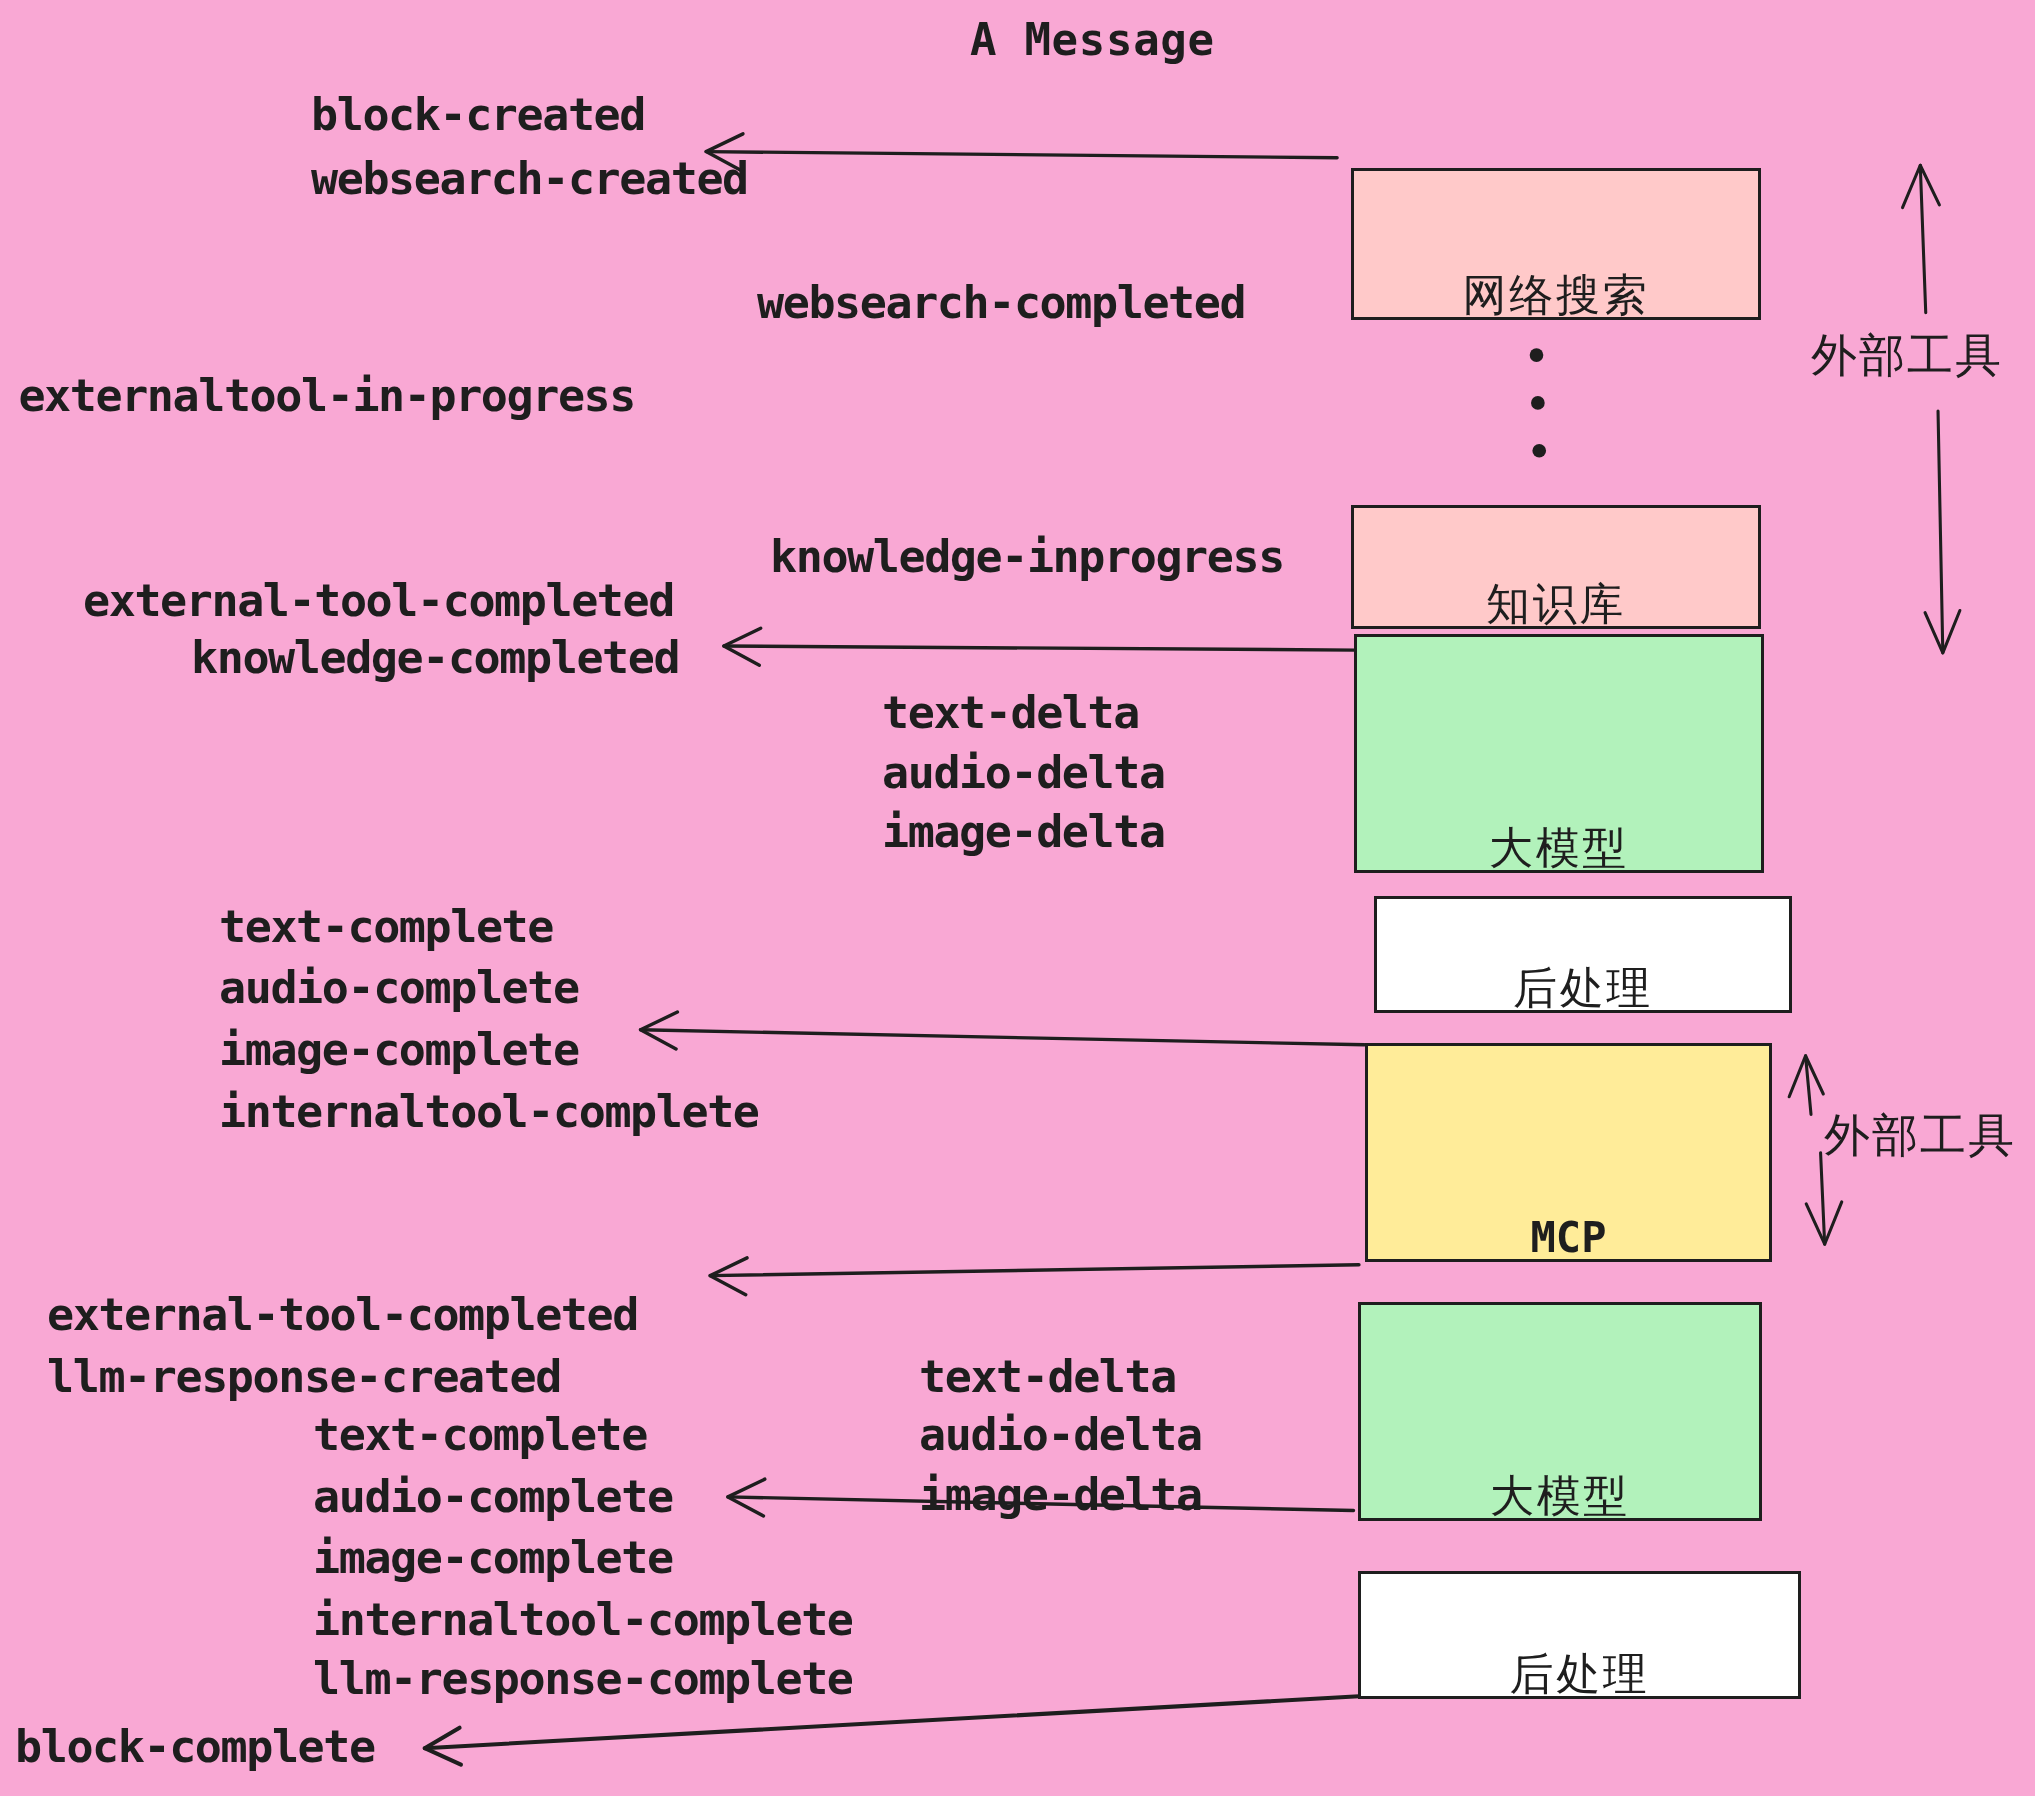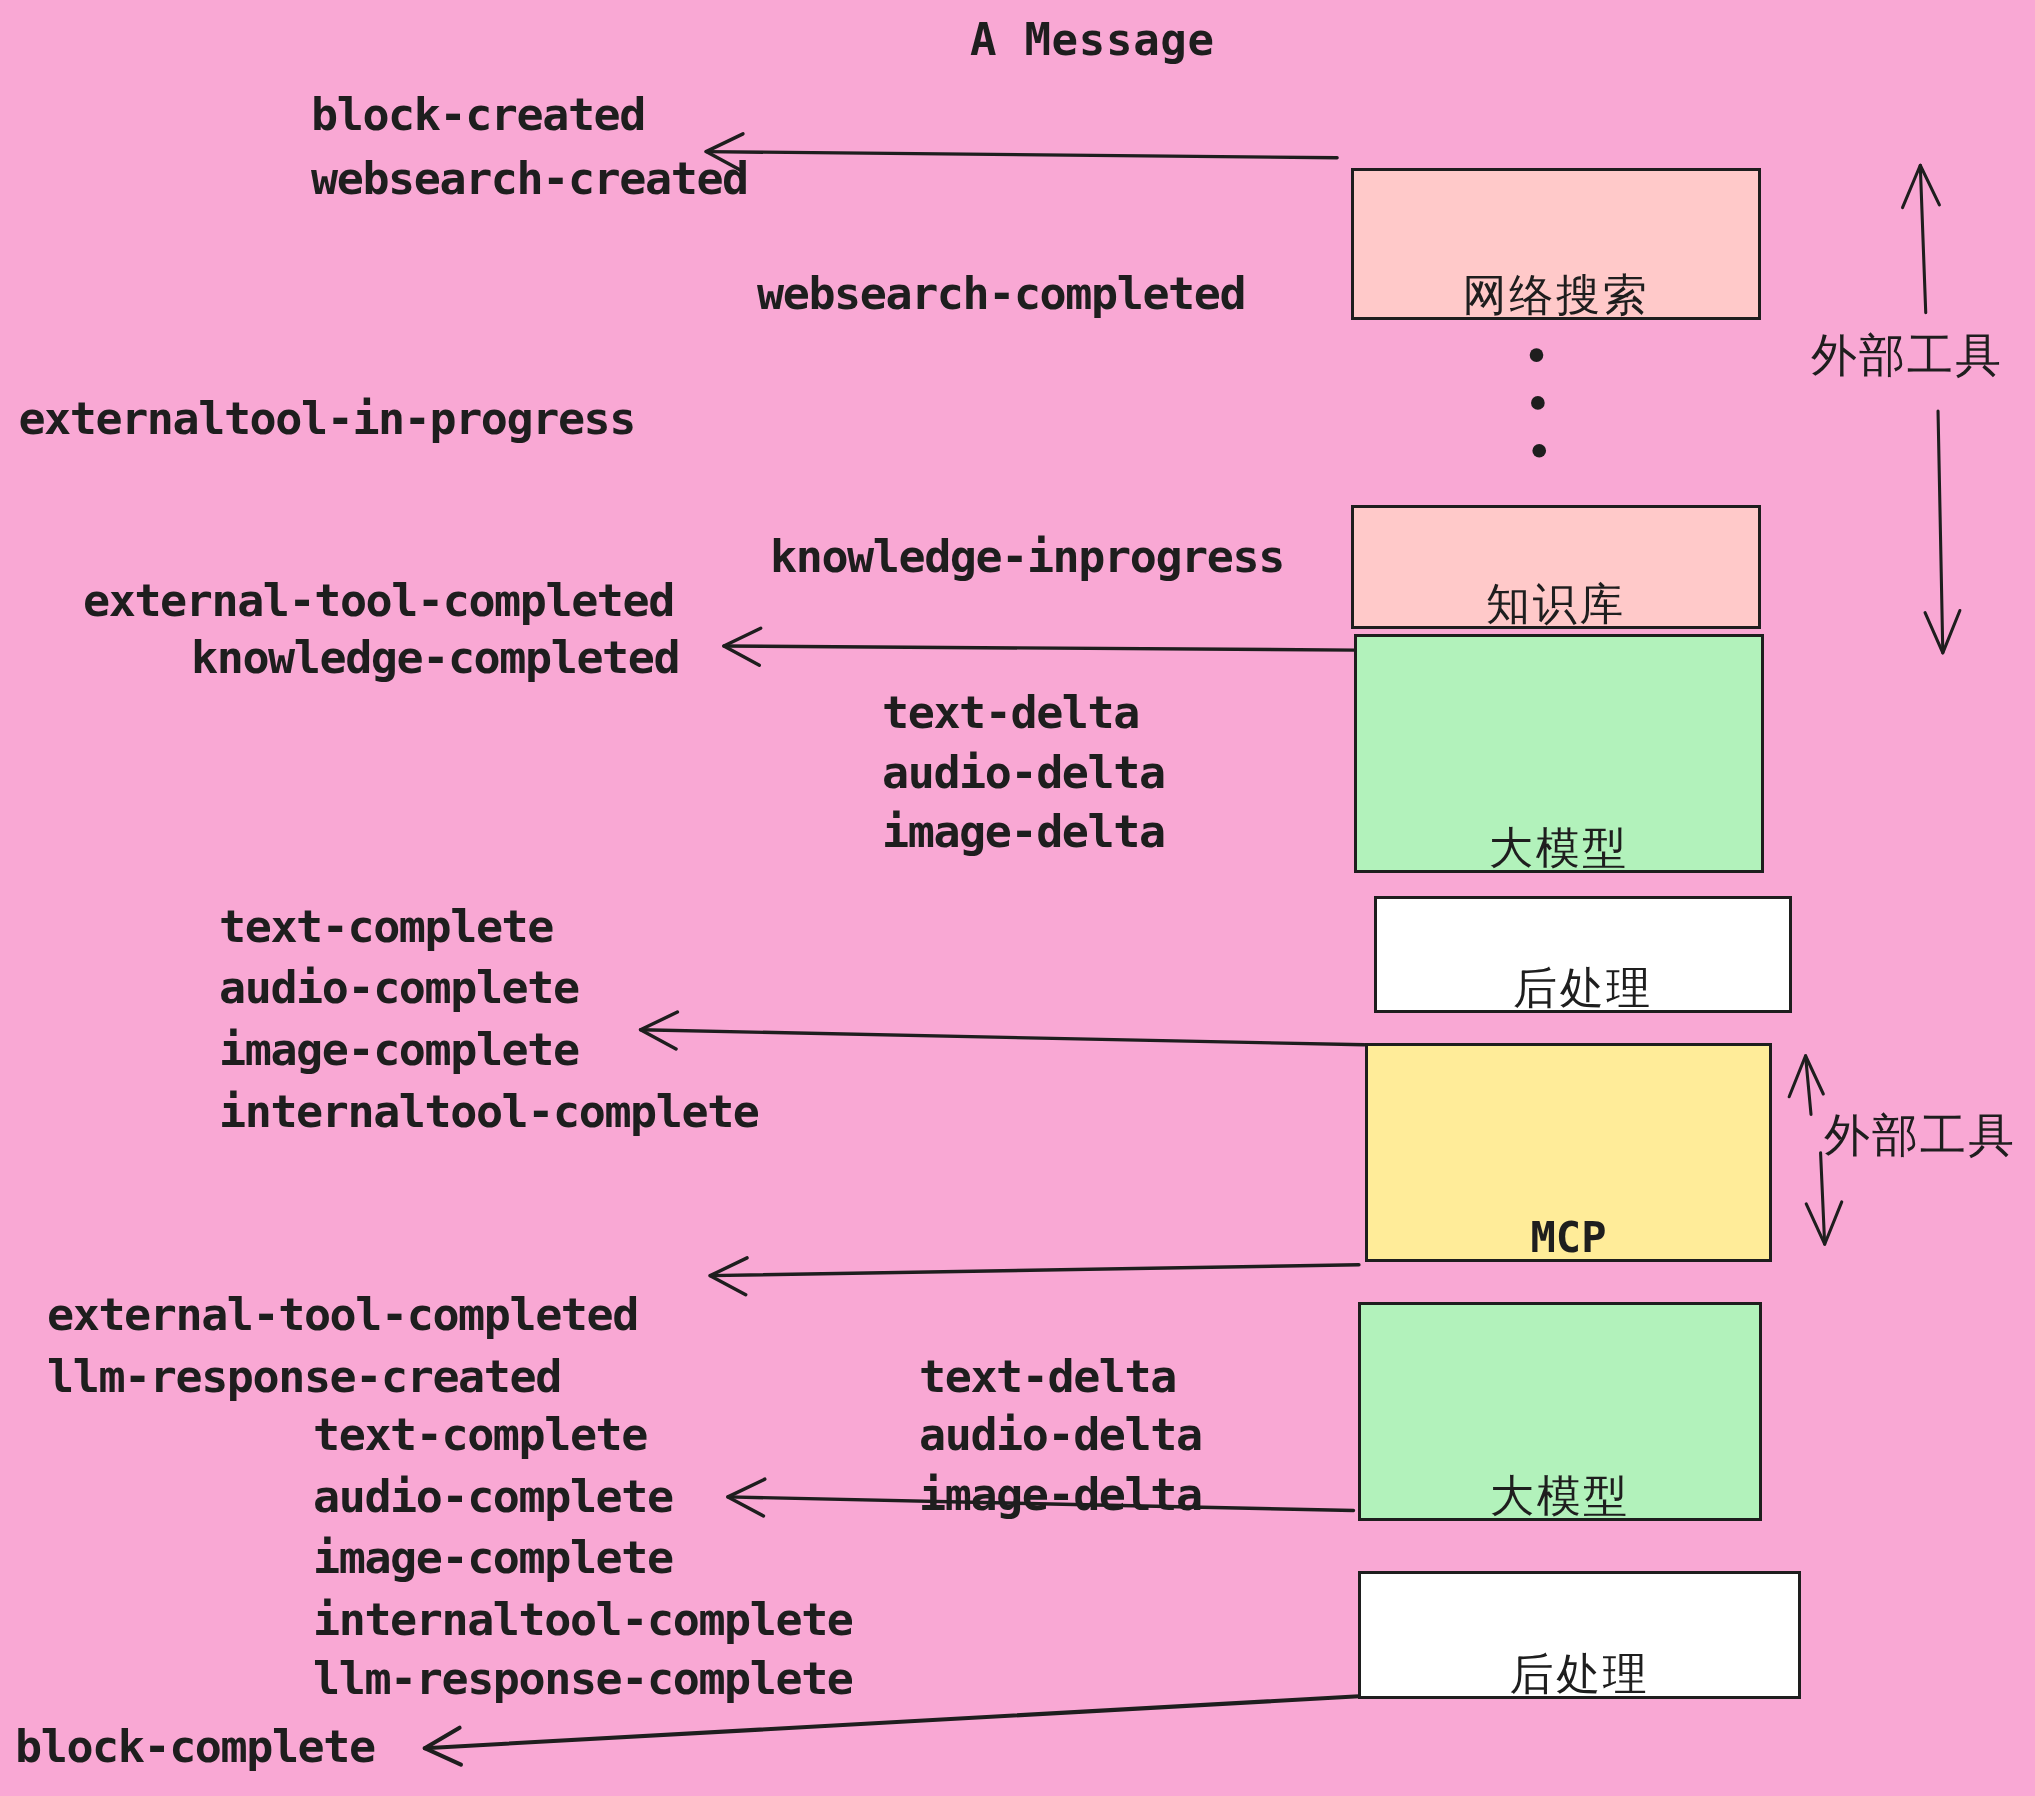--- a/index.html
+++ b/index.html
@@ -139,22 +139,22 @@
   </div>
   <div class="box" style="left: 1358px; top: 1571px; width: 443px; height: 128px; background-color: rgb(255, 255, 255);">
     <span class="box-label">后处理</span>
   </div>
 
   <div class="side-label" style="left:1811px;top:332px">外部工具</div>
   <div class="side-label" style="left:1824px;top:1112px">外部工具</div>
 
   <span class="ev" style="left:311px;top:92px">block-created</span>
   <span class="ev" style="left:311px;top:156px">websearch-created</span>
-  <span class="ev" style="left:757px;top:271px">websearch-completed</span>
-  <span class="ev" style="left:18.4px;top:396px">externaltool-in-progress</span>
+  <span class="ev" style="left:757px;top:280px">websearch-completed</span>
+  <span class="ev" style="left:18.4px;top:373px">externaltool-in-progress</span>
   <span class="ev" style="left:770px;top:534px">knowledge-inprogress</span>
   <span class="ev" style="left:83px;top:578px">external-tool-completed</span>
   <span class="ev" style="left:191px;top:635px">knowledge-completed</span>
   <span class="ev" style="left:882px;top:690px">text-delta</span>
   <span class="ev" style="left:882px;top:750px">audio-delta</span>
   <span class="ev" style="left:882px;top:809px">image-delta</span>
   <span class="ev" style="left:219px;top:904px">text-complete</span>
   <span class="ev" style="left:219px;top:965px">audio-complete</span>
   <span class="ev" style="left:219px;top:1027px">image-complete</span>
   <span class="ev" style="left:219px;top:1089px">internaltool-complete</span>

